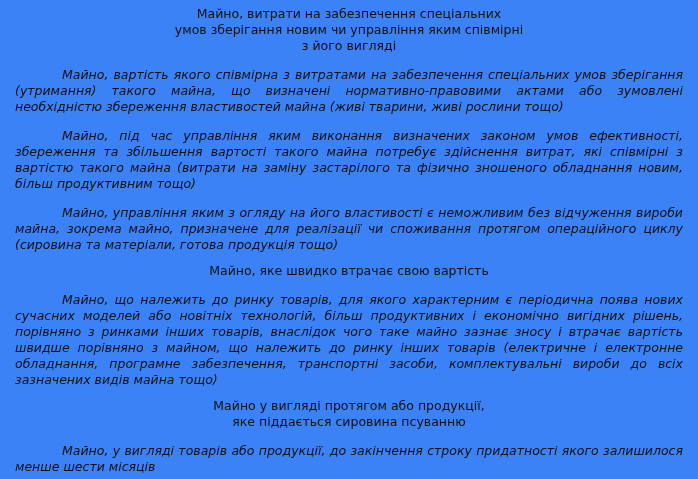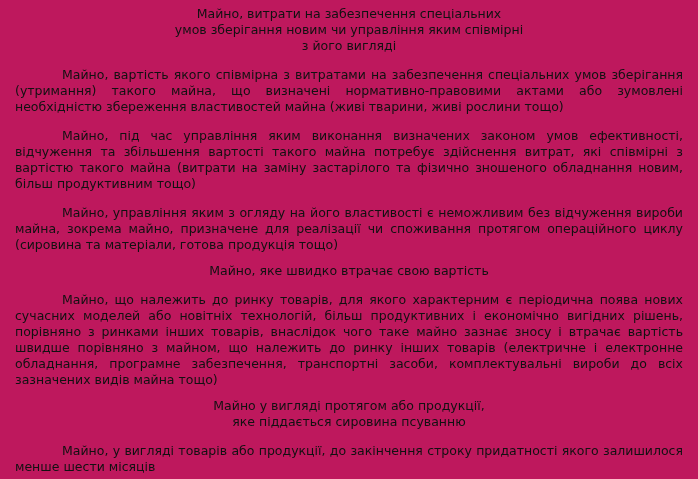--- a/index.html
+++ b/index.html
@@ -4,60 +4,61 @@
 <style>
   html, body {
     margin: 0;
     padding: 0;
     background: #ffffff;
   }
   .page {
     width: 698px;
     height: 479px;
     box-sizing: border-box;
-    background: #be185d;
+    background: #3b82f6;
     padding: 6px 15px 8px 15px;
     overflow: hidden;
     font-family: "DejaVu Sans", "Liberation Sans", sans-serif;
     font-size: 12.5px;
     line-height: 16px;
     color: #111111;
   }
   .doc-heading {
     text-align: center;
     margin: 0 0 0 0;
     font-weight: normal;
   }
   .doc-heading .h-line {
     display: block;
   }
   .doc-paragraph {
     margin: 13px 0 0 0;
     text-align: justify;
     text-align-last: left;
     text-indent: 47px;
+    font-style: italic;
   }
   .doc-heading.spaced {
     margin-top: 10px;
   }
 </style>
 </head>
 <body>
 
 <div class="page">
 
   <div class="doc-heading">
     <span class="h-line">Майно, витрати на забезпечення спеціальних</span>
     <span class="h-line">умов зберігання новим чи управління яким співмірні</span>
     <span class="h-line">з його вигляді</span>
   </div>
 
   <p class="doc-paragraph">Майно, вартість якого співмірна з витратами на забезпечення спеціальних умов зберігання (утримання) такого майна, що визначені нормативно-правовими актами або зумовлені необхідністю збереження властивостей майна (живі тварини, живі рослини тощо)</p>
 
-  <p class="doc-paragraph">Майно, під час управління яким виконання визначених законом умов ефективності, відчуження та збільшення вартості такого майна потребує здійснення витрат, які співмірні з вартістю такого майна (витрати на заміну застарілого та фізично зношеного обладнання новим, більш продуктивним тощо)</p>
+  <p class="doc-paragraph">Майно, під час управління яким виконання визначених законом умов ефективності, збереження та збільшення вартості такого майна потребує здійснення витрат, які співмірні з вартістю такого майна (витрати на заміну застарілого та фізично зношеного обладнання новим, більш продуктивним тощо)</p>
 
   <p class="doc-paragraph">Майно, управління яким з огляду на його властивості є неможливим без відчуження вироби майна, зокрема майно, призначене для реалізації чи споживання протягом операційного циклу (сировина та матеріали, готова продукція тощо)</p>
 
   <div class="doc-heading spaced">Майно, яке швидко втрачає свою вартість</div>
 
   <p class="doc-paragraph">Майно, що належить до ринку товарів, для якого характерним є періодична поява нових сучасних моделей або новітніх технологій, більш продуктивних і економічно вигідних рішень, порівняно з ринками інших товарів, внаслідок чого таке майно зазнає зносу і втрачає вартість швидше порівняно з майном, що належить до ринку інших товарів (електричне і електронне обладнання, програмне забезпечення, транспортні засоби, комплектувальні вироби до всіх зазначених видів майна тощо)</p>
 
   <div class="doc-heading spaced">
     <span class="h-line">Майно у вигляді протягом або продукції,</span>
     <span class="h-line">яке піддається сировина псуванню</span>

